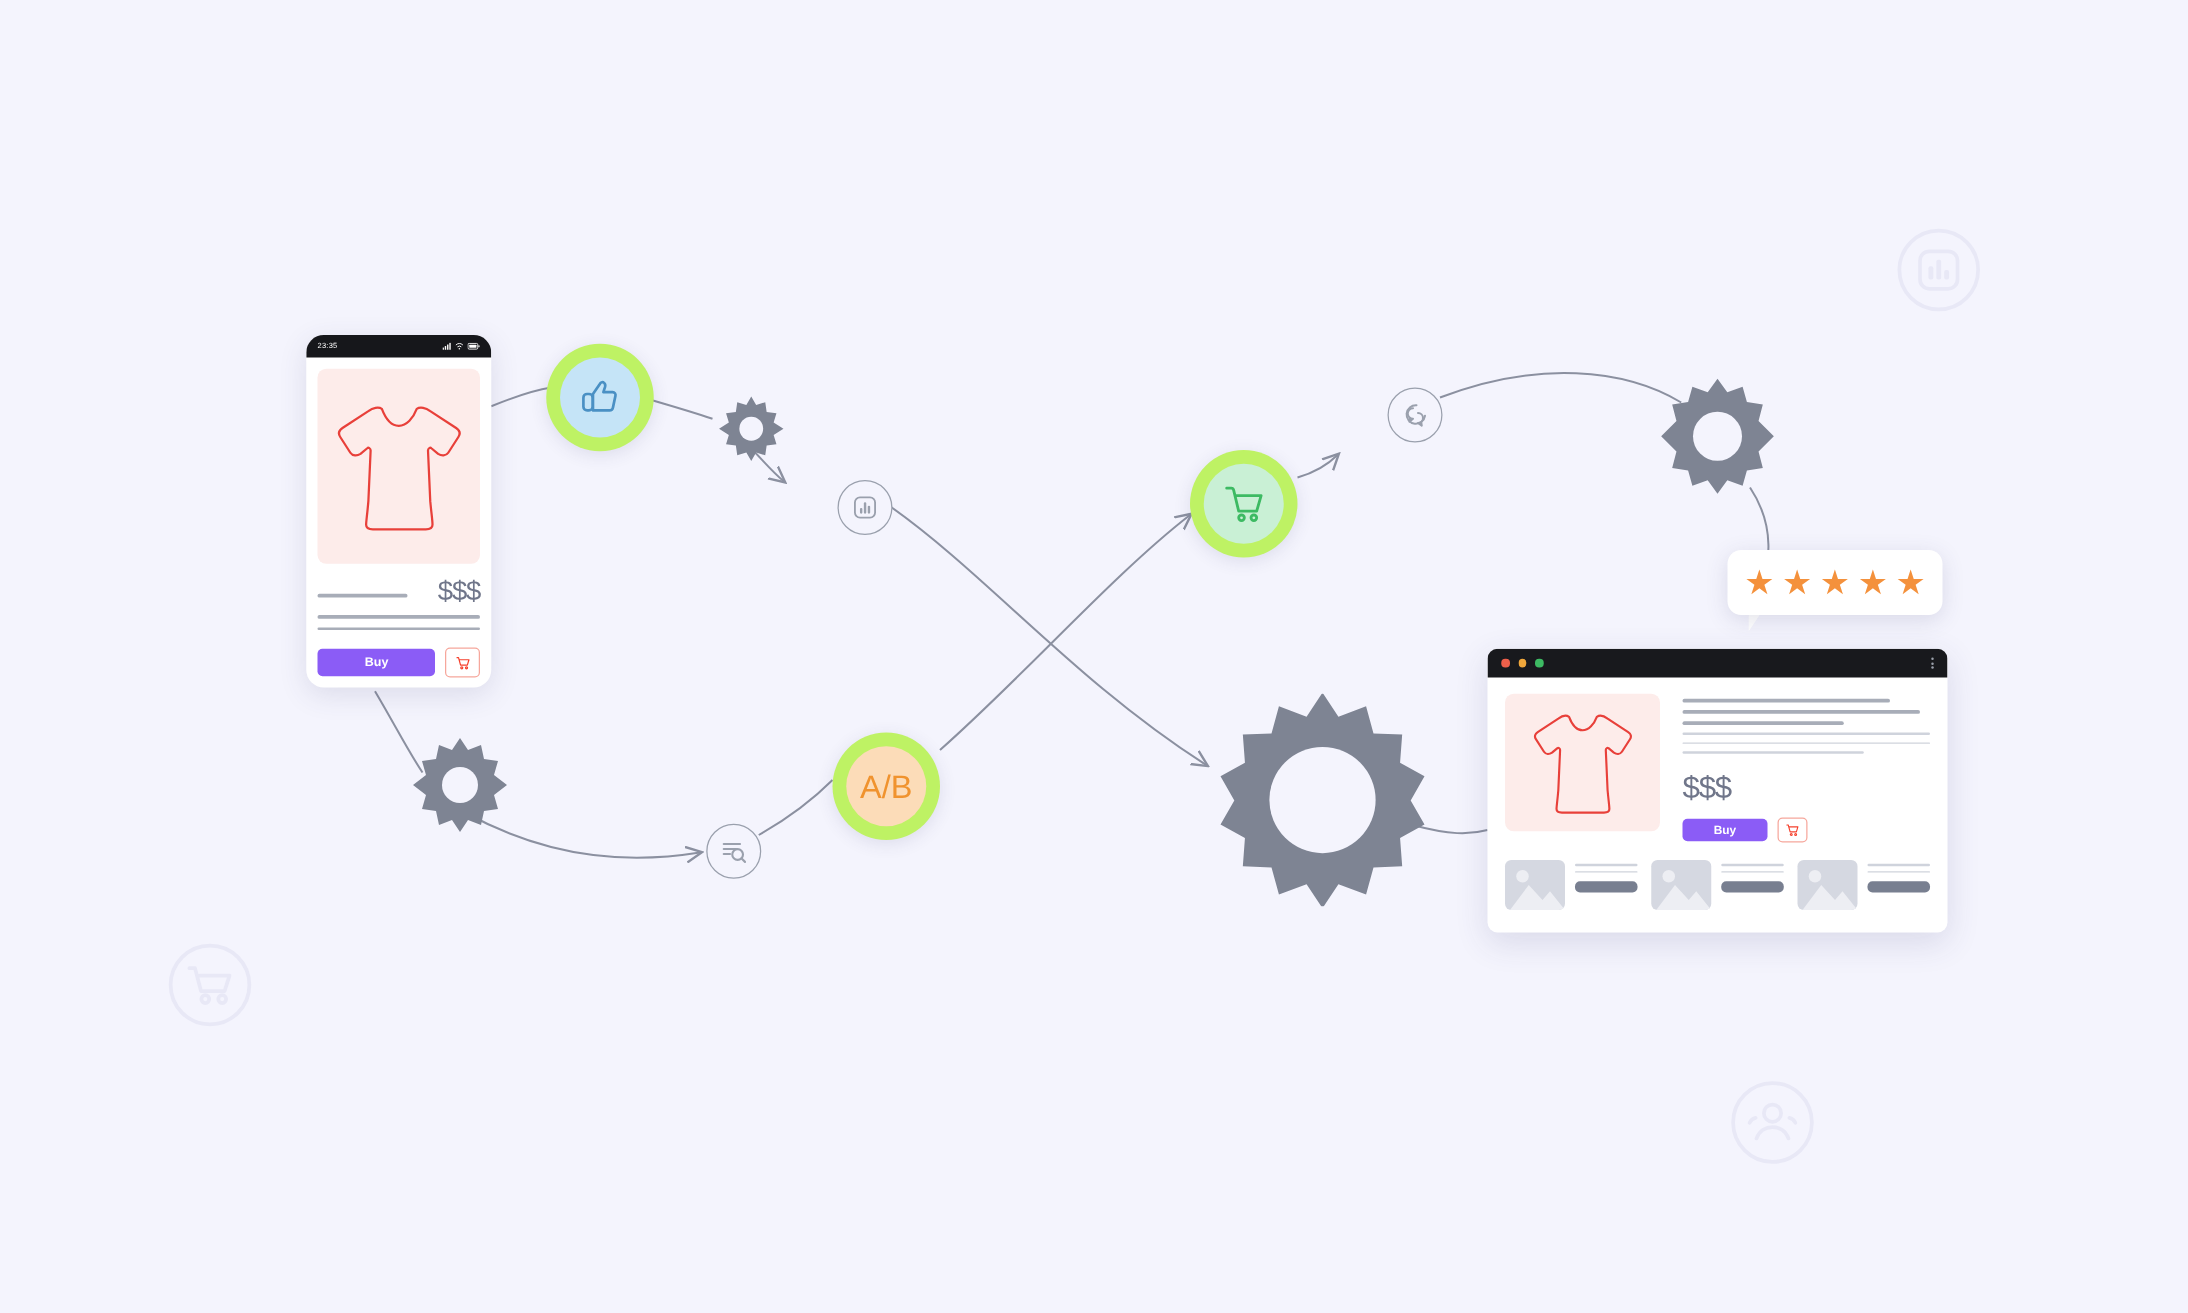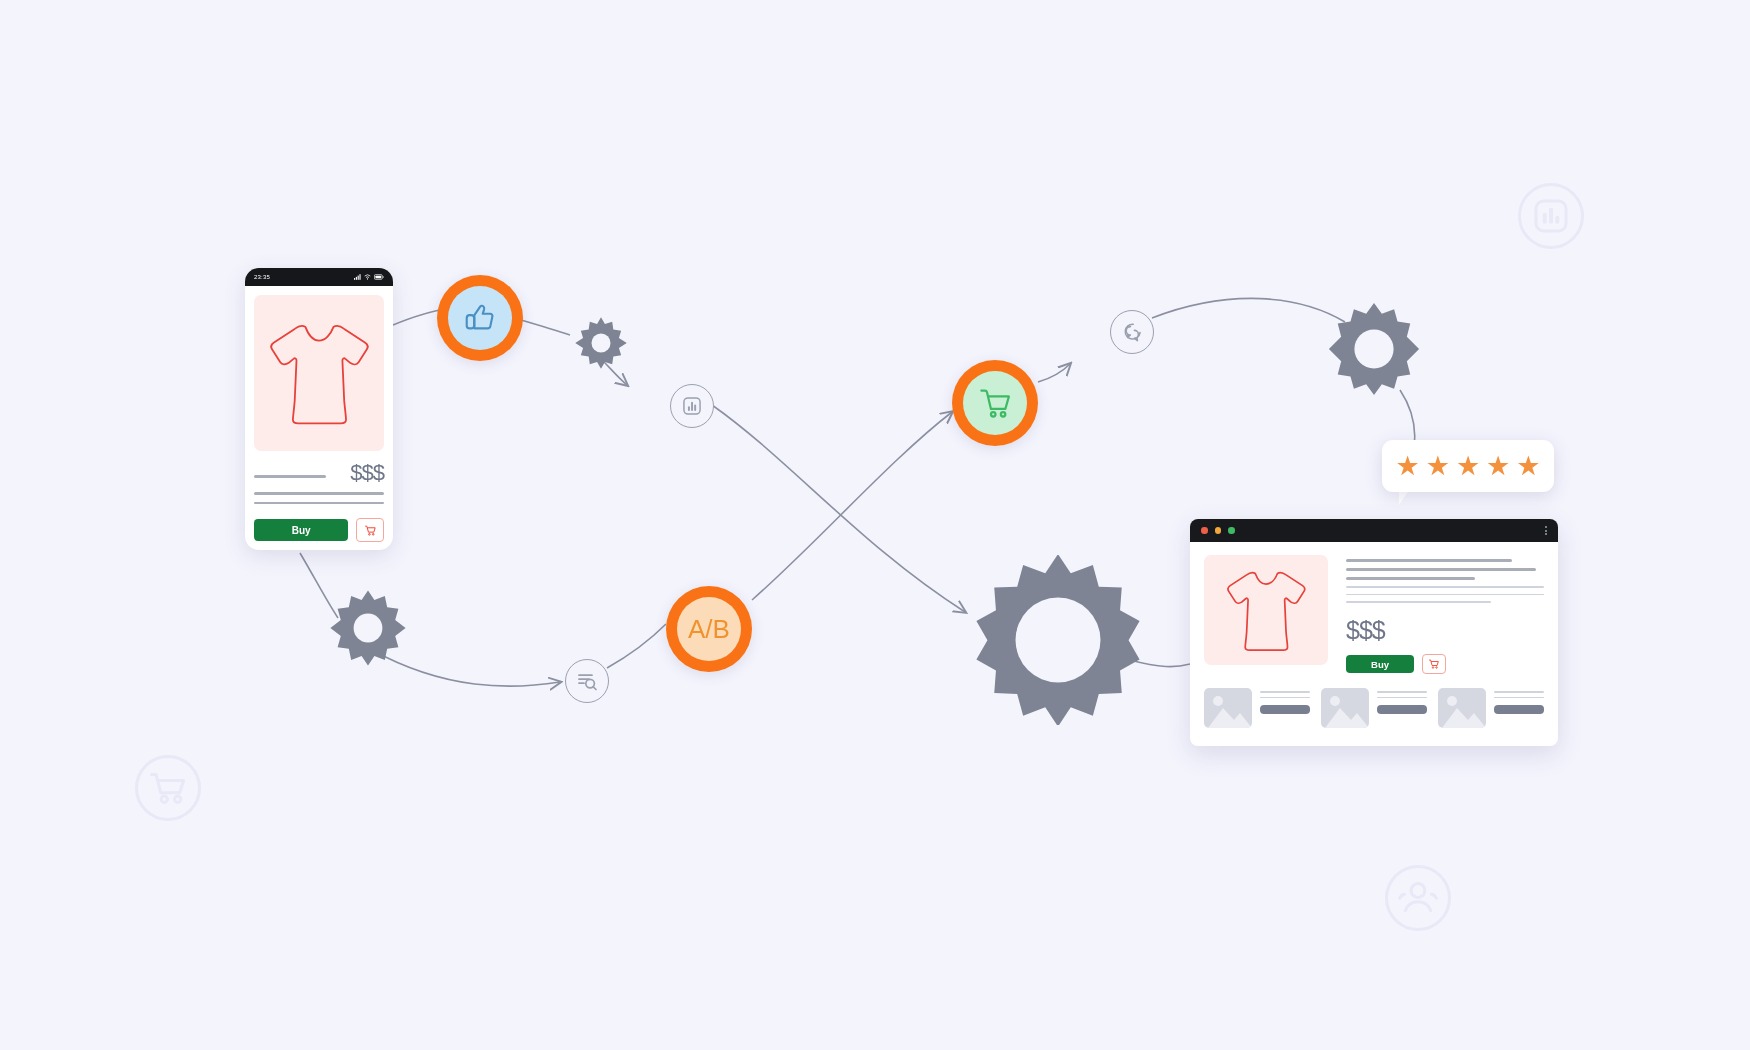--- a/index.html
+++ b/index.html
@@ -39,21 +39,21 @@
   .bar{background:#a8adb8;border-radius:2px;}
   #phone-meta{margin-top:11px;}
   #phone-row1{display:flex;align-items:flex-end;justify-content:space-between;}
   #phone-row1 .bar{width:72px;height:3.5px;margin-bottom:6px;}
   .price{color:#70768a;font-size:23px;font-weight:400;letter-spacing:-1px;line-height:1;}
   #phone .price{font-size:22px;}
   #phone-lines{margin-top:8px;display:flex;flex-direction:column;gap:7px;}
   #phone-lines .bar{height:2.5px;width:100%;}
   #phone-cta{display:flex;align-items:center;gap:8px;margin-top:14px;}
   .buy-btn{
-    background:#15803d;color:#fff;border:none;border-radius:4px;
+    background:#8b5cf6;color:#fff;border:none;border-radius:4px;
     font-size:10px;font-weight:700;text-align:center;cursor:pointer;
     font-family:"Liberation Sans",sans-serif;
   }
   #phone .buy-btn{width:96px;height:22px;line-height:22px;}
   .cart-btn{
     border:1px solid #f6a79c;border-radius:4px;background:#fff;
     display:flex;align-items:center;justify-content:center;cursor:pointer;
   }
   #phone .cart-btn{width:26px;height:22px;}
 
@@ -88,21 +88,21 @@
   .thumb-card{display:flex;gap:8px;align-items:flex-start;flex:1;}
   .thumb-img{
     width:48px;height:40px;border-radius:5px;background:#d5d8e1;flex:none;
     position:relative;overflow:hidden;
   }
   .thumb-txt{flex:1;display:flex;flex-direction:column;gap:4px;padding-top:3px;}
   .thumb-txt .bar{height:1.8px;background:#cfd3dc;}
   .thumb-pill{height:9px;border-radius:4px;background:#787f90;margin-top:3px;}
 
   
-  .badge{border-radius:50%;background:#f97316;display:flex;align-items:center;justify-content:center;
+  .badge{border-radius:50%;background:#bef264;display:flex;align-items:center;justify-content:center;
     box-shadow:0 3px 14px rgba(60,60,110,.12);}
   .badge-inner{border-radius:50%;display:flex;align-items:center;justify-content:center;}
   #badge-thumbsup{left:437px;top:275px;width:86px;height:86px;}
   #badge-thumbsup .badge-inner{width:64px;height:64px;background:#c5e4f7;}
   #badge-cart{left:952px;top:360px;width:86px;height:86px;}
   #badge-cart .badge-inner{width:64px;height:64px;background:#c9f0d5;}
   #badge-ab{left:666px;top:586px;width:86px;height:86px;}
   #badge-ab .badge-inner{width:64px;height:64px;background:#fcdcb8;}
   #badge-ab .ab-text{color:#f0932e;font-size:26px;font-weight:400;letter-spacing:0px;}
 

